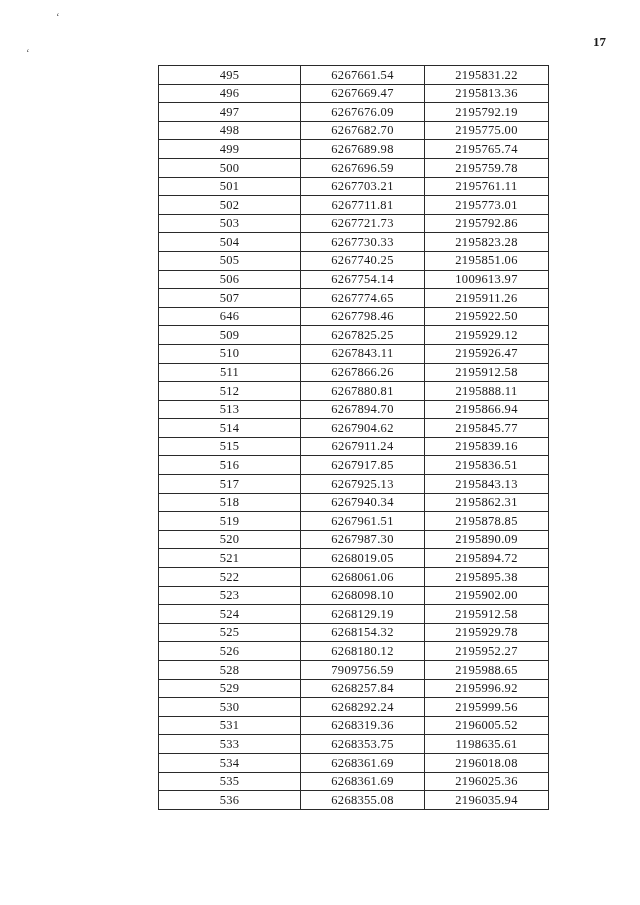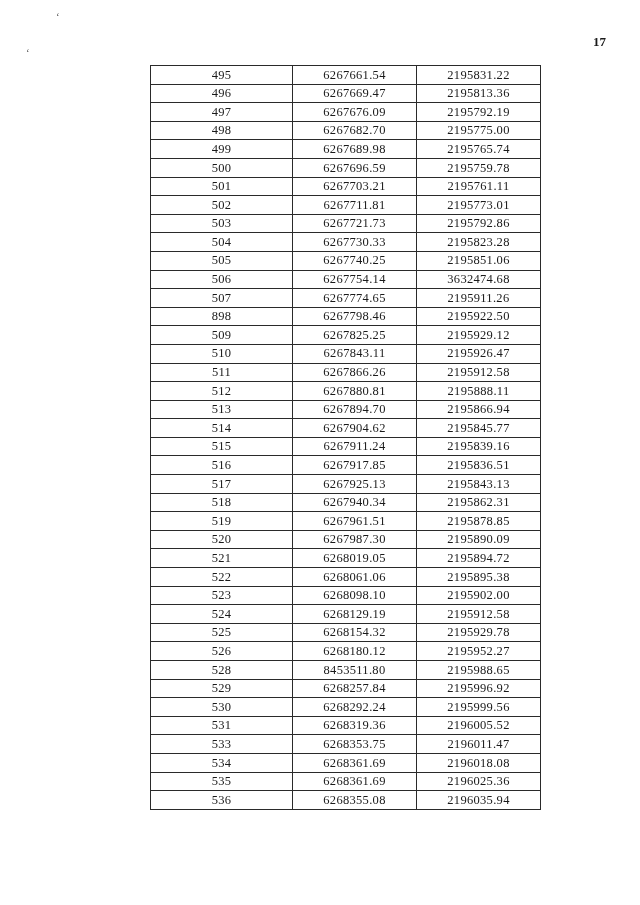--- a/index.html
+++ b/index.html
@@ -27,21 +27,21 @@
   .scan-mark {
     position: absolute;
     font-size: 11px;
     color: #555;
   }
   .scan-mark.one { top: 10px; left: 56px; }
   .scan-mark.two { top: 46px; left: 26px; }
   table.coord-table {
     position: absolute;
     top: 65px;
-    left: 150px;
+    left: 158px;
     width: 390px;
     border-collapse: collapse;
     table-layout: fixed;
     padding-left: 35px;
   }
   table.coord-table td {
     border: 1px solid #2a2a2a;
     font-size: 12.5px;
     line-height: 1;
     height: 17.6px;
@@ -121,29 +121,29 @@
           <td>2195823.28</td>
         </tr>
         <tr>
           <td>505</td>
           <td>6267740.25</td>
           <td>2195851.06</td>
         </tr>
         <tr>
           <td>506</td>
           <td>6267754.14</td>
-          <td>3632474.68</td>
+          <td>1009613.97</td>
         </tr>
         <tr>
           <td>507</td>
           <td>6267774.65</td>
           <td>2195911.26</td>
         </tr>
         <tr>
-          <td>898</td>
+          <td>646</td>
           <td>6267798.46</td>
           <td>2195922.50</td>
         </tr>
         <tr>
           <td>509</td>
           <td>6267825.25</td>
           <td>2195929.12</td>
         </tr>
         <tr>
           <td>510</td>
@@ -225,42 +225,42 @@
           <td>6268154.32</td>
           <td>2195929.78</td>
         </tr>
         <tr>
           <td>526</td>
           <td>6268180.12</td>
           <td>2195952.27</td>
         </tr>
         <tr>
           <td>528</td>
-          <td>8453511.80</td>
+          <td>7909756.59</td>
           <td>2195988.65</td>
         </tr>
         <tr>
           <td>529</td>
           <td>6268257.84</td>
           <td>2195996.92</td>
         </tr>
         <tr>
           <td>530</td>
           <td>6268292.24</td>
           <td>2195999.56</td>
         </tr>
         <tr>
           <td>531</td>
           <td>6268319.36</td>
           <td>2196005.52</td>
         </tr>
         <tr>
           <td>533</td>
           <td>6268353.75</td>
-          <td>2196011.47</td>
+          <td>1198635.61</td>
         </tr>
         <tr>
           <td>534</td>
           <td>6268361.69</td>
           <td>2196018.08</td>
         </tr>
         <tr>
           <td>535</td>
           <td>6268361.69</td>
           <td>2196025.36</td>

